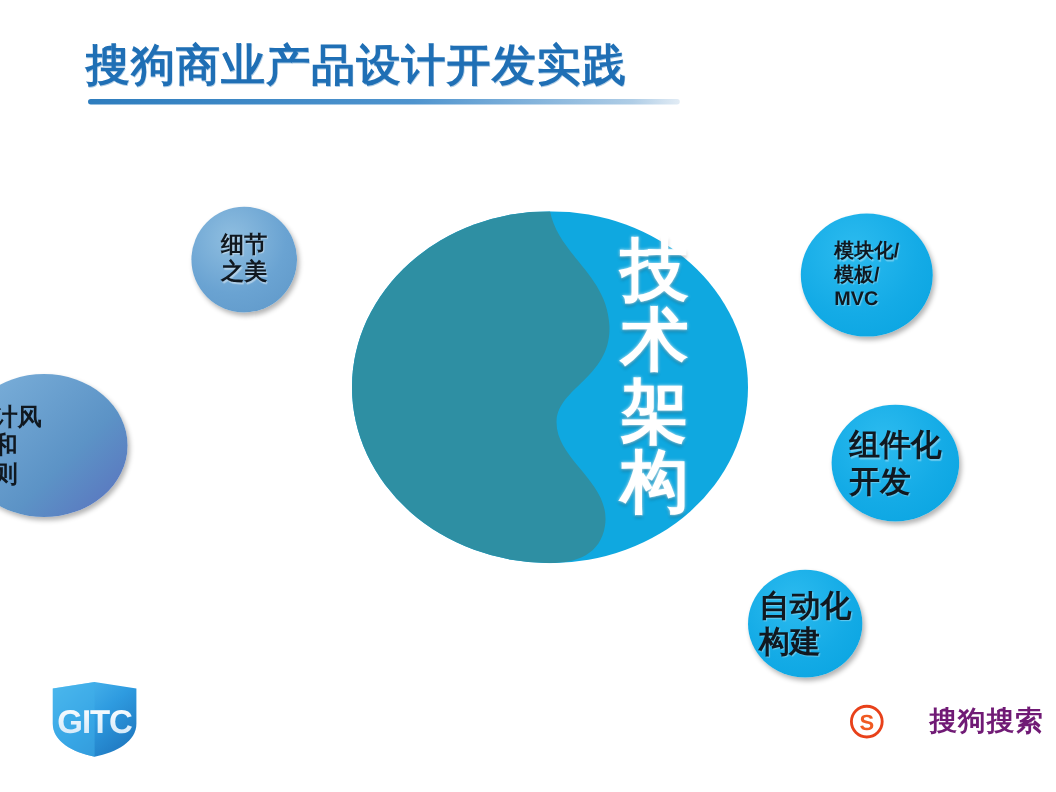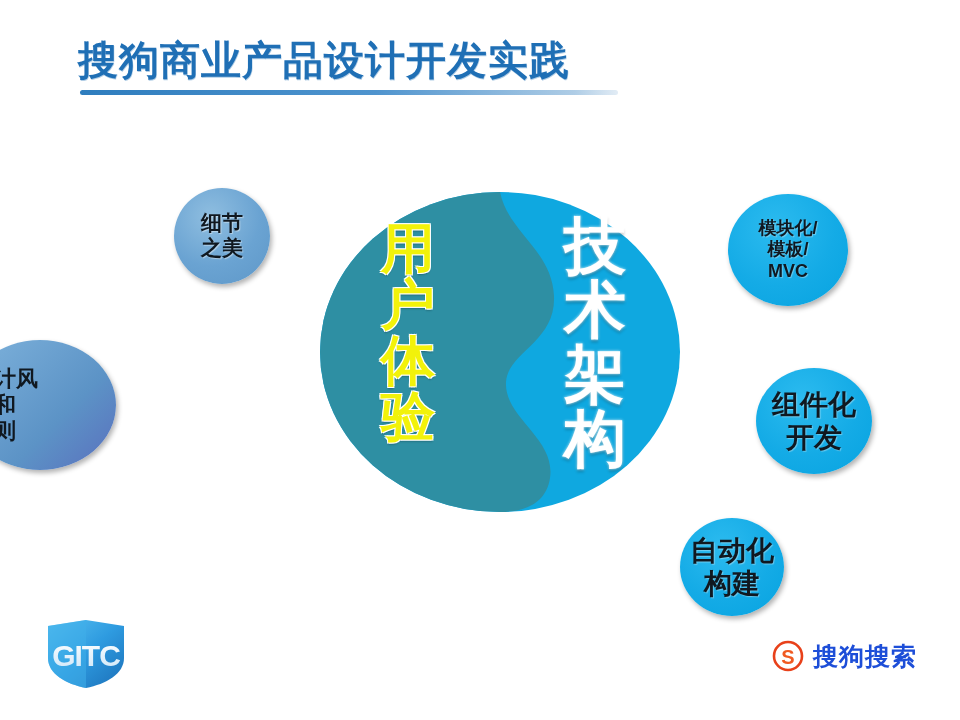--- a/index.html
+++ b/index.html
@@ -86,21 +86,21 @@
     text-align: right;
   }
 
   
   .bubble {
     position: absolute;
     border-radius: 50%;
     display: flex;
     align-items: center;
     justify-content: center;
-    text-align: center;
+    text-align: left;
     font-weight: bold;
     color: #101820;
     line-height: 1.18;
     white-space: pre-line;
     box-shadow: 2px 3px 5px rgba(0,0,0,0.30);
   }
   .bubble.left {
     background: radial-gradient(circle at 38% 30%, #8FBEE0 0%, #6AA3D2 55%, #5E97C8 100%);
     font-size: 21px;
     text-shadow: 1px 1px 1px rgba(255,255,255,0.45);
@@ -151,23 +151,24 @@
     gap: 9px;
   }
   #sogou-mark {
     width: 32px;
     height: 32px;
     flex: 0 0 32px;
   }
   #sogou-wordmark {
     font-size: 25px;
     font-weight: bold;
-    color: #1d4ed8;
+    color: #701a75;
     letter-spacing: 1px;
     line-height: 32px;
+    margin-left: 32px;
   }
 </style>
 </head>
 <body>
 
 <div id="slide">
 
   <div id="title-block">
     <div id="slide-title">搜狗商业产品设计开发实践</div>
     <div id="title-underline"></div>
@@ -185,22 +186,20 @@
 
       <g clip-path="url(#coreClip)">
         <path d="M180,0
                  C 188,40 232,58 234,104
                  C 236,150 188,160 186,190
                  C 184,226 236,246 230,286
                  C 226,312 204,320 180,320
                  L 0,320 L 0,0 Z" fill="#2E8FA3"></path>
       </g>
     </svg>
-    <div class="core-label" id="core-label-ux">用户
-体验</div>
     <div class="core-label" id="core-label-tech">技术
 架构</div>
   </div>
 
   <div class="bubble left" id="bubble-detail-beauty">细节
 之美</div>
   <div class="bubble" id="bubble-design-principles">设计风
 格和
 原则</div>
 

